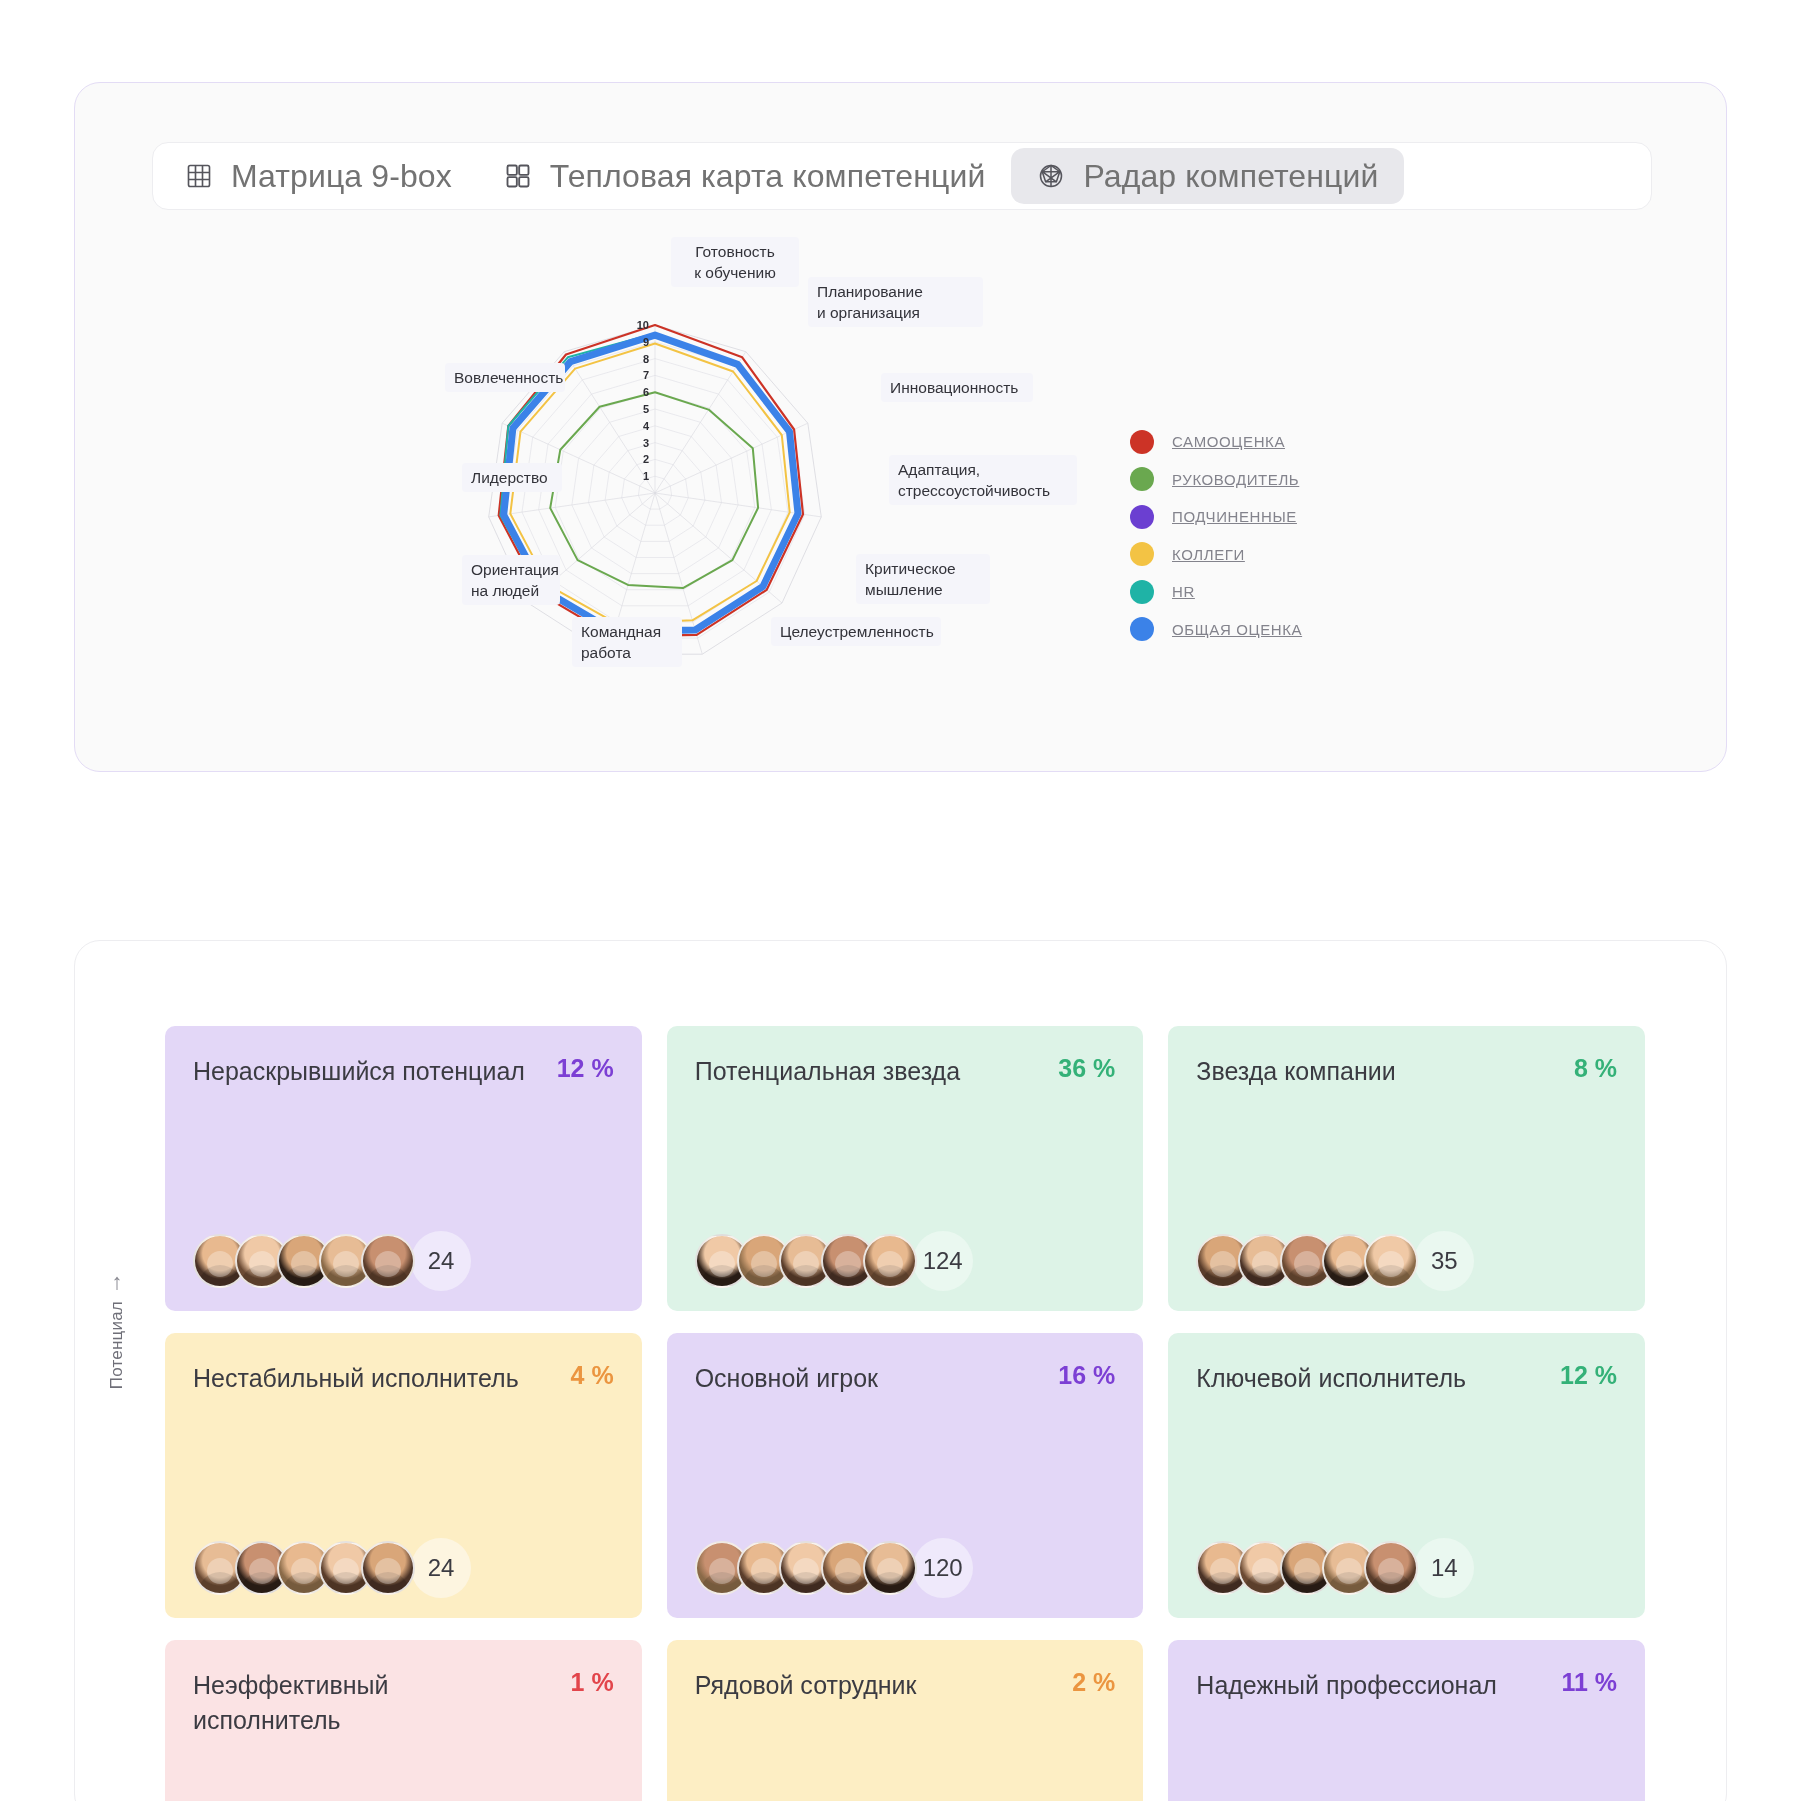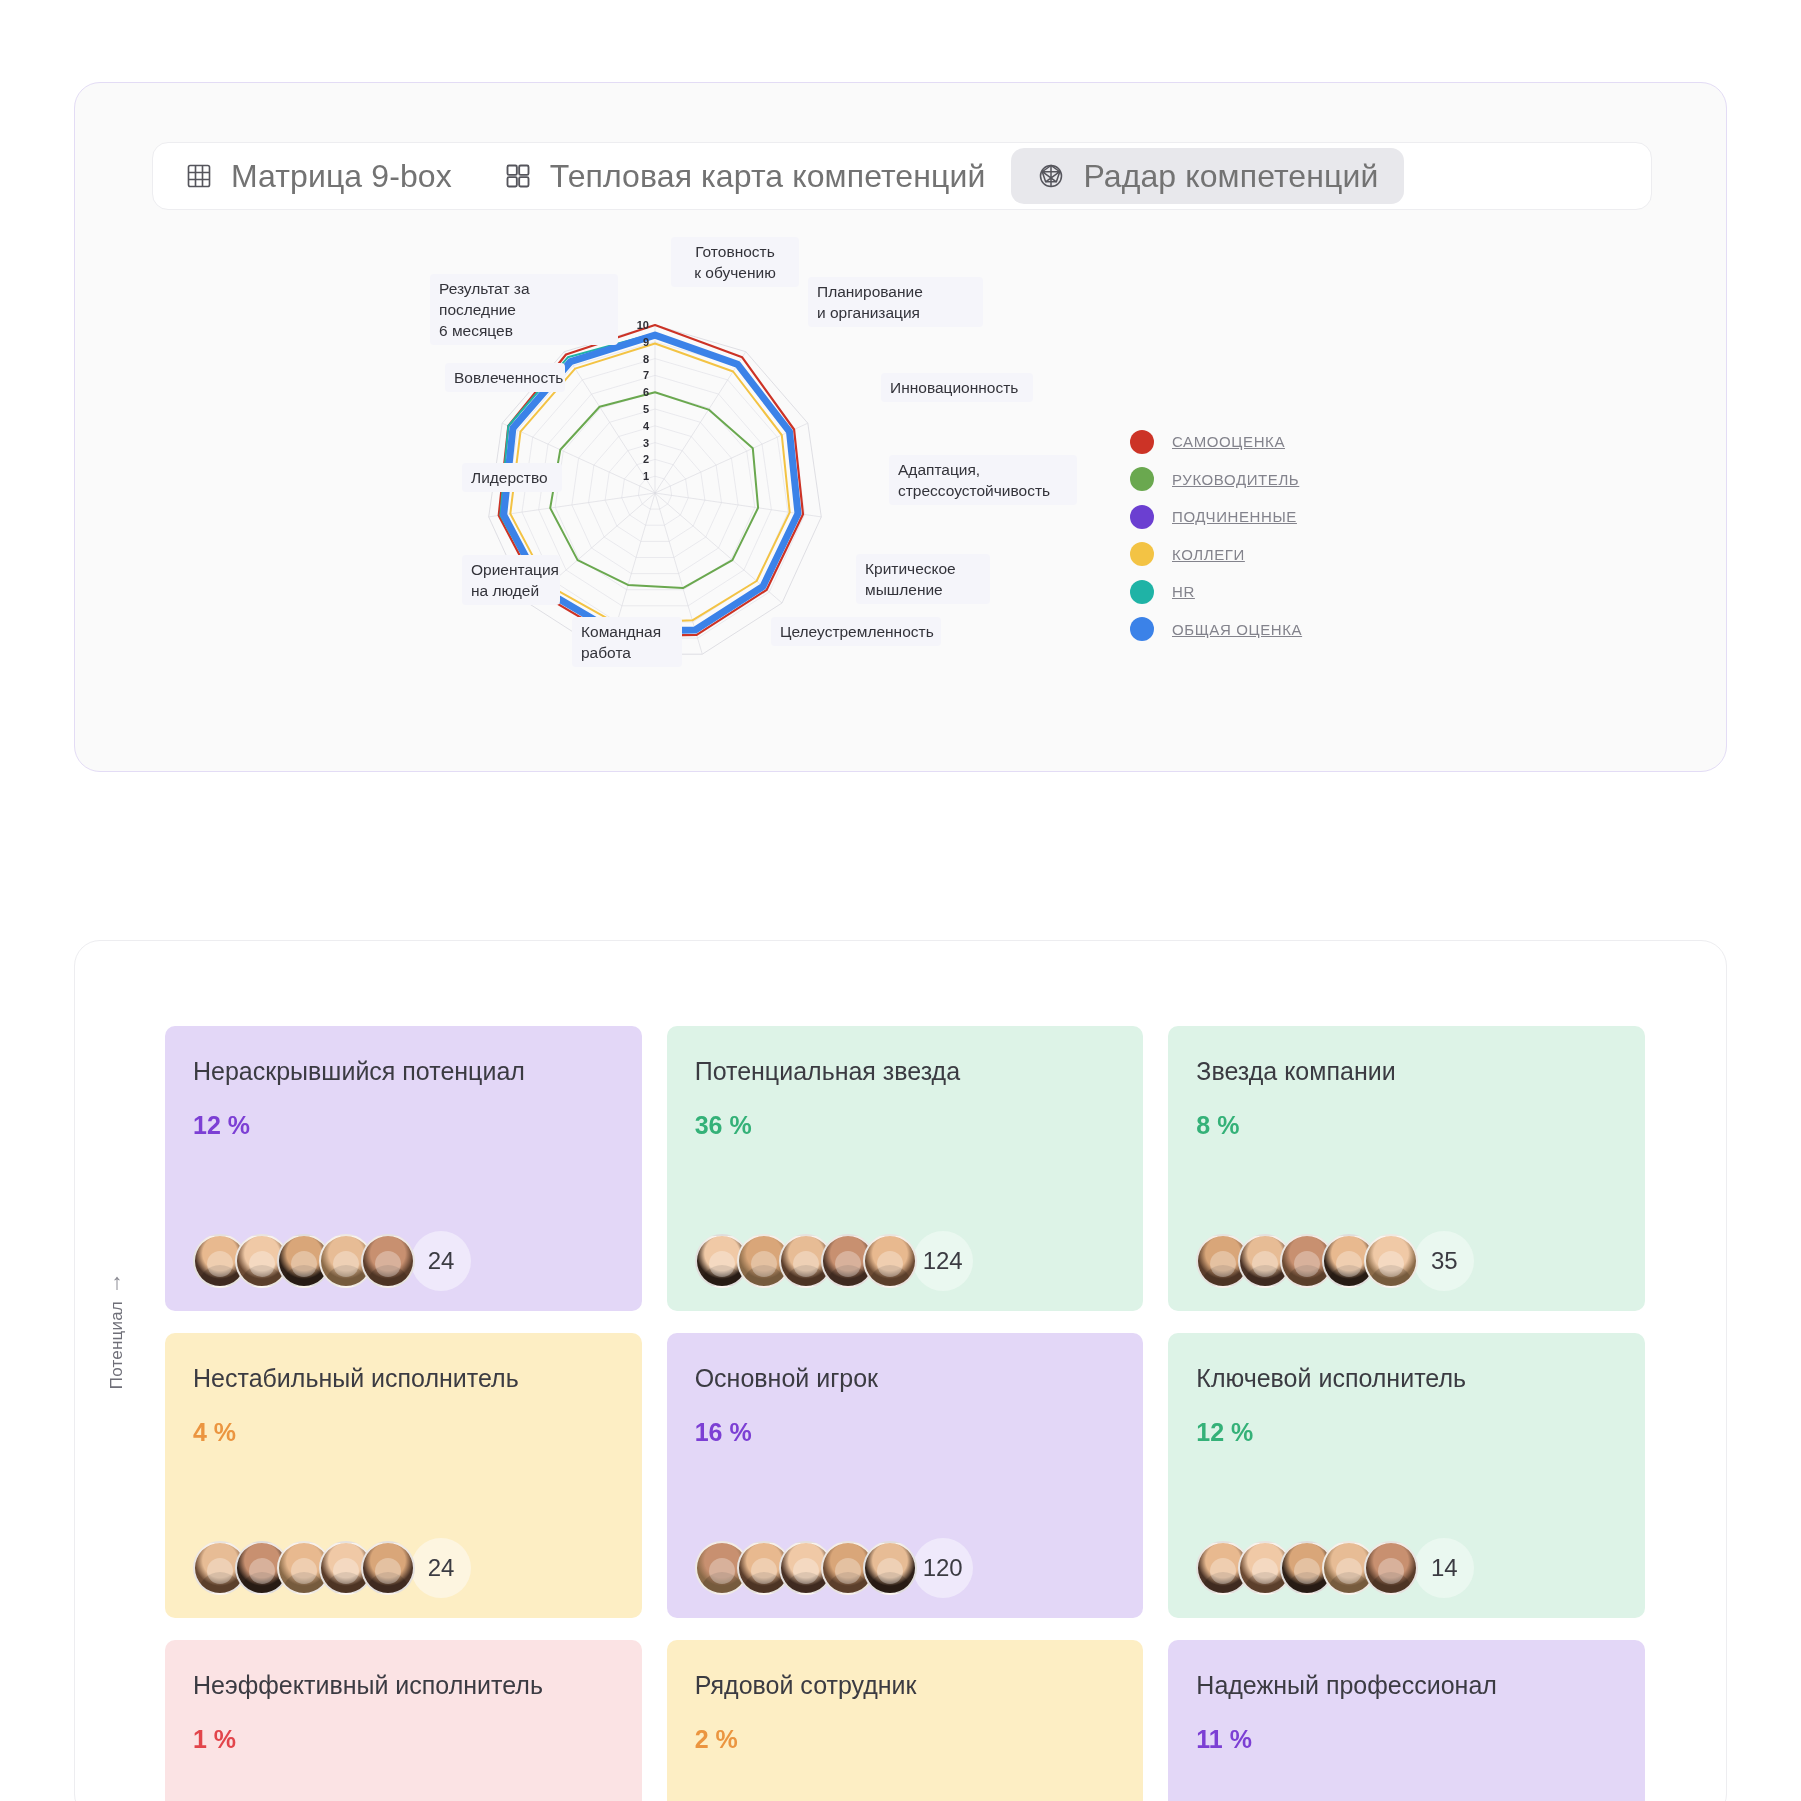--- a/index.html
+++ b/index.html
@@ -95,21 +95,21 @@
     grid-template-columns: repeat(3, 1fr);
     gap: 22px 25px;
   }
   .cell {
     border-radius: 10px;
     height: 285px;
     padding: 28px 28px 20px 28px;
     position: relative;
     display: flex; flex-direction: column; justify-content: space-between;
   }
-  .cell-head { display: flex; align-items: flex-start; gap: 22px; flex-direction: column; }
+  .cell-head { display: flex; align-items: flex-start; gap: 28px; }
   .cell-title {
     font-size: 25px; color: #3b3b42; line-height: 35px; flex: 1 1 auto;
   }
   .cell-pct { font-size: 25px; font-weight: bold; white-space: nowrap; }
 
   .avatars { display: flex; align-items: center; }
   .av {
     width: 54px; height: 54px; border-radius: 50%;
     margin-right: -12px;
     border: 2px solid rgba(255,255,255,.85);
@@ -237,22 +237,20 @@
 стрессоустойчивость</div>
       <div class="axis-label" style="left:781px; top:321px; width:134px;">Критическое
 мышление</div>
       <div class="axis-label" style="left:696px; top:384px; width:170px;">Целеустремленность</div>
       <div class="axis-label" style="left:497px; top:384px; width:110px;">Командная
 работа</div>
       <div class="axis-label" style="left:387px; top:322px; width:98px;">Ориентация
 на людей</div>
       <div class="axis-label" style="left:387px; top:230px; width:100px;">Лидерство</div>
       <div class="axis-label" style="left:370px; top:130px; width:120px;">Вовлеченность</div>
-      <div class="axis-label" style="left:355px; top:41px; width:188px;">Результат за последние
-6 месяцев</div>
 
       <div class="legend">
         <div class="legend-row">
           <span class="legend-dot" style="background:#cc3326"></span>
           <span class="legend-text">САМООЦЕНКА</span>
         </div>
         <div class="legend-row">
           <span class="legend-dot" style="background:#6aa84f"></span>
           <span class="legend-text">РУКОВОДИТЕЛЬ</span>
         </div>

